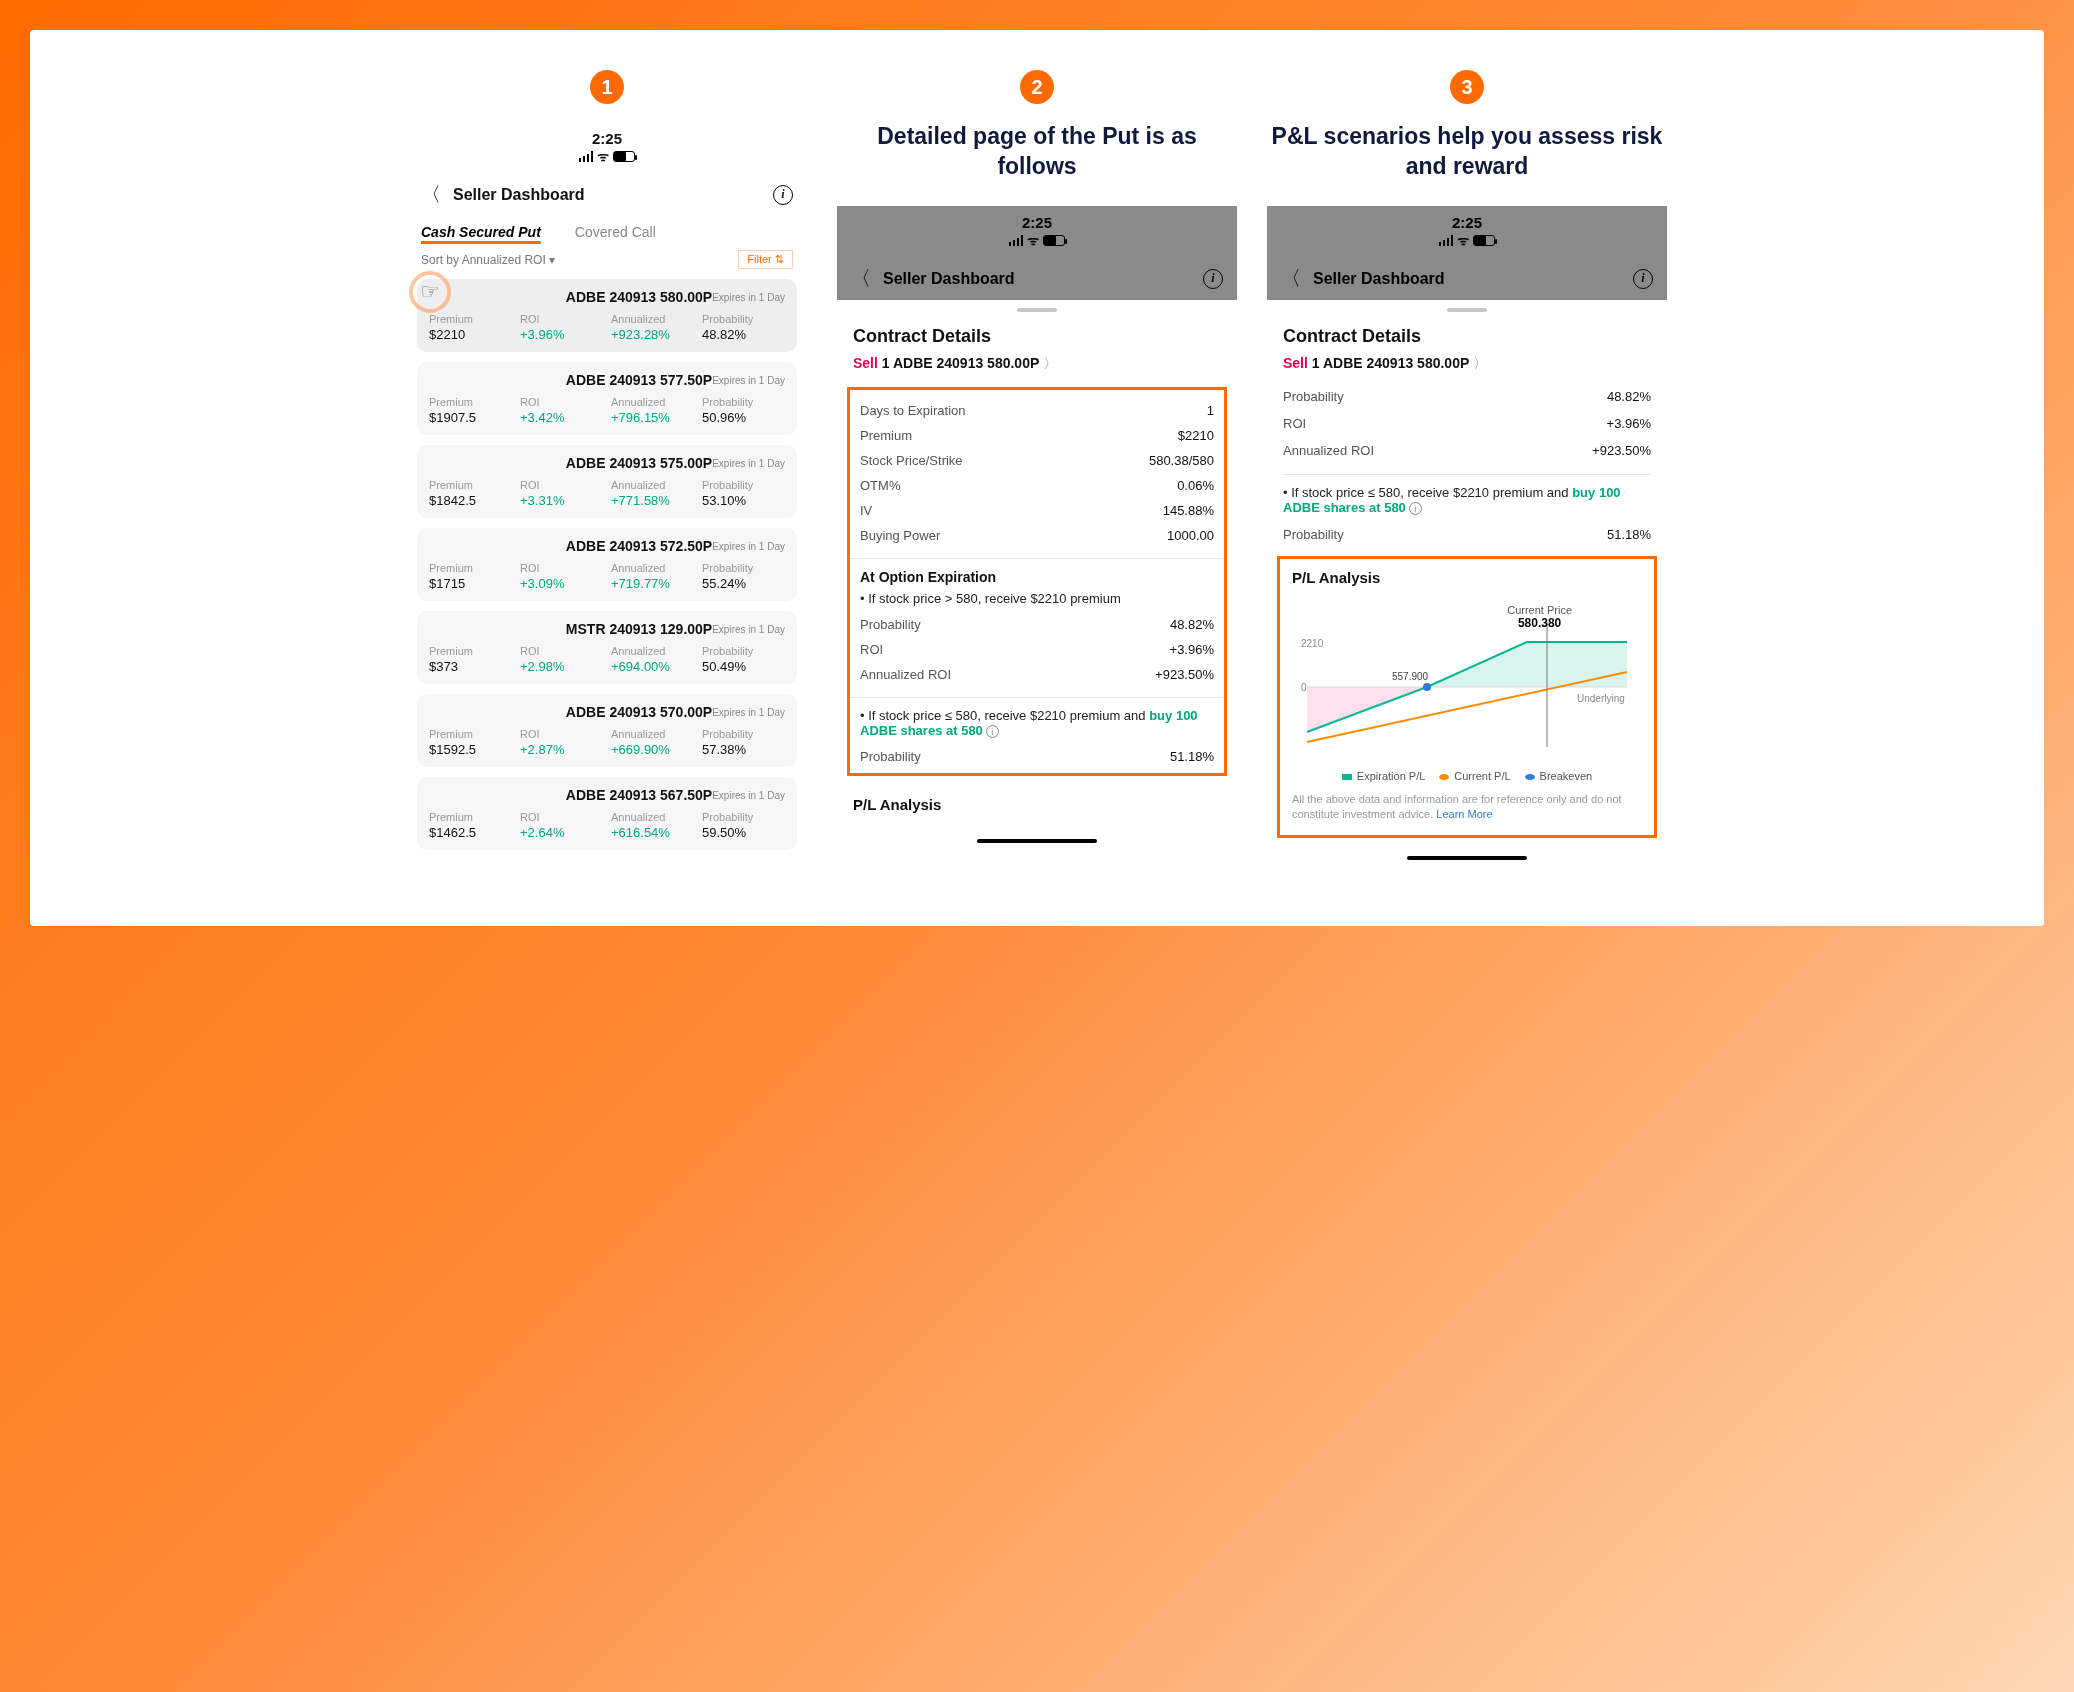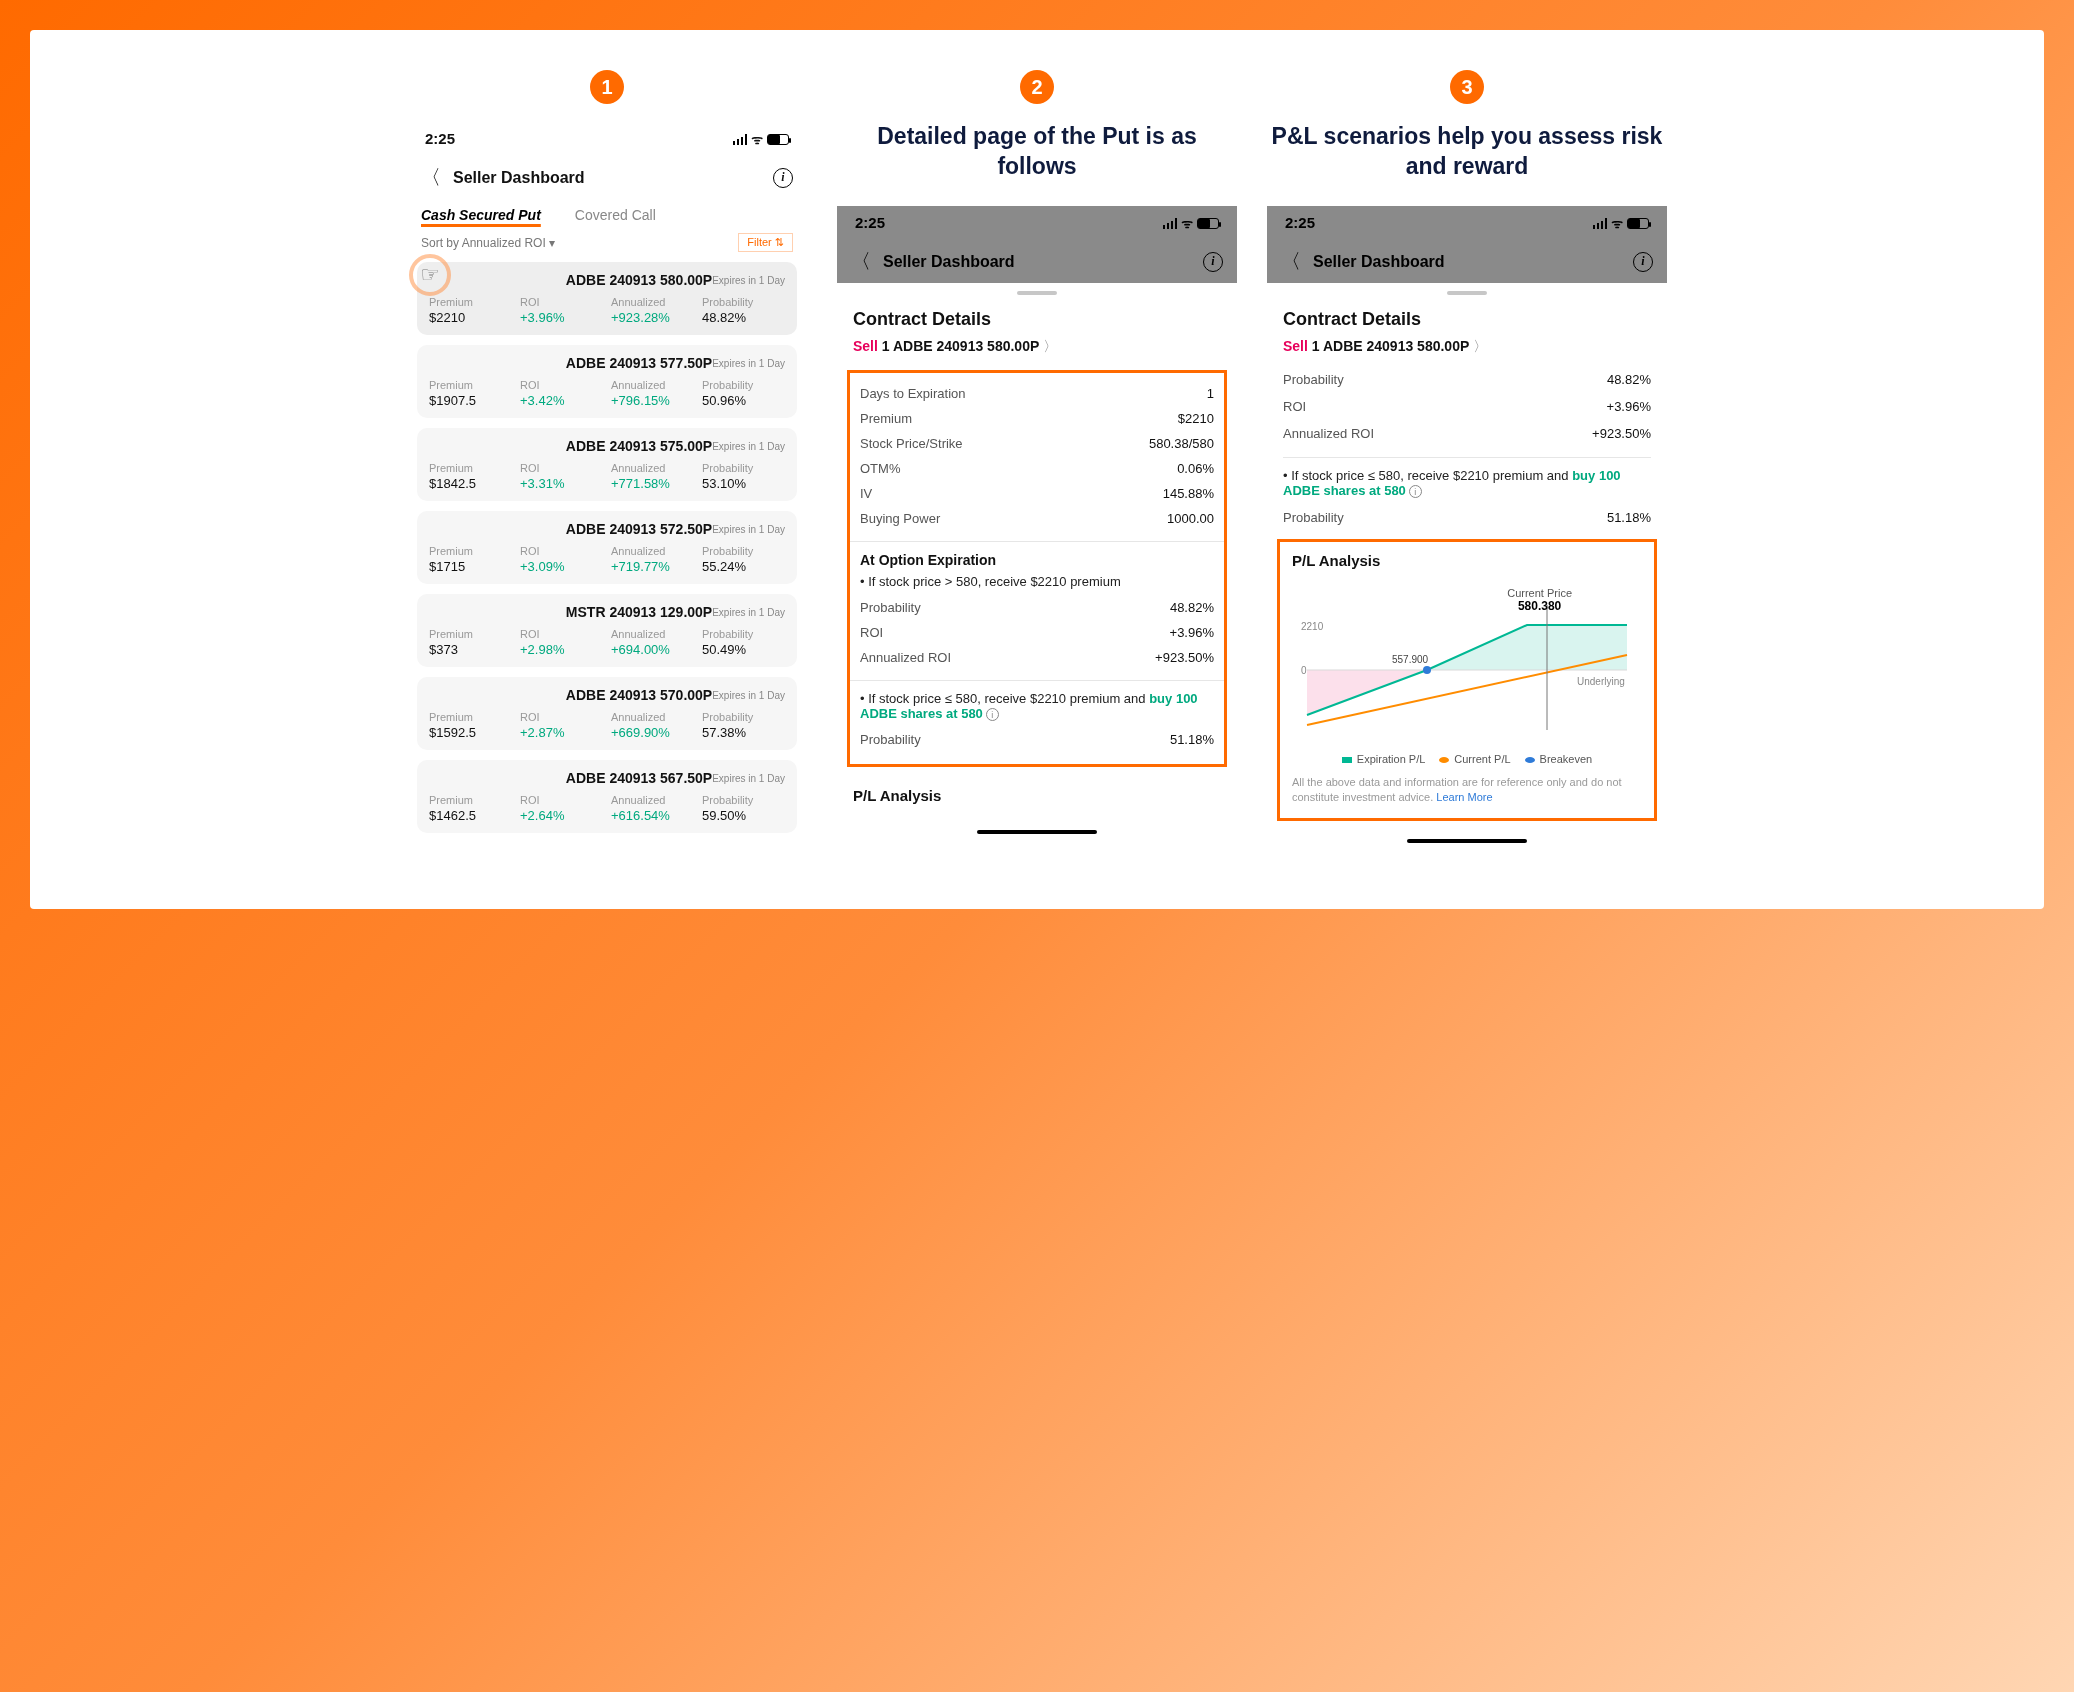--- a/index.html
+++ b/index.html
@@ -29,22 +29,22 @@
     text-align: center; line-height: 1.3; margin-bottom: 22px;
     min-height: 62px;
   }
   .phone {
     width: 100%; background: #fff; position: relative;
     overflow: hidden; font-size: 13px; color: #111;
   }
   .phone.dim-top .status-bar,
   .phone.dim-top .nav-bar { background: #8a8a8a; color:#000; }
   .status-bar {
-    display: flex; justify-content: space-between; align-items: flex-start;
-    padding: 8px 18px; font-weight: 600; font-size: 15px;
+    display: flex; justify-content: space-between; align-items: center;
+    padding: 8px 18px; font-weight: 600; font-size: 15px; flex-direction: column;
   }
   .status-icons { display:flex; gap:4px; align-items:center; }
   .nav-bar {
     display: flex; align-items: center; padding: 8px 14px;
     gap: 12px;
   }
   .nav-back { font-size: 20px; font-weight:400; }
   .nav-title { font-weight: 700; font-size: 16px; flex:1; }
   .nav-info {
     width: 20px; height:20px; border:1.5px solid #000; border-radius:50%;
@@ -75,21 +75,21 @@
     display:flex; align-items:center; justify-content:center;
   }
   .pointer-ring::after {
     content:"☞"; color:#7a7a7a; font-size:22px;
   }
   .section-title { font-weight:700; font-size:18px; padding: 14px 16px 8px; }
   .sell-line { padding: 0 16px 10px; font-size:14px; font-weight:600; }
   .sell-line .sell { color:#e7005b; }
   .sell-line .chev { color:#888; font-weight:400; margin-left:4px;}
   .detail-box {
-    border:3px solid #ff6a00; margin: 4px 10px 16px; padding: 8px 10px 12px;
+    border:3px solid #ff6a00; margin: 4px 10px 16px; padding: 8px 10px 4px;
   }
   .kv { display:flex; justify-content:space-between; padding:5px 0; font-size:13px; }
   .kv .k { color:#555; }
   .kv .v { color:#111; }
   .hr { height:1px; background:#e6e6e6; margin:10px -10px; }
   .sub-h { font-weight:700; font-size:14px; margin:6px 0 6px; }
   .bullet { font-size:13px; color:#222; margin:6px 0; }
   .bullet .lk { color:#00a97f; font-weight:600; }
   .info-i { display:inline-block; width:13px; height:13px; border:1px solid #888; border-radius:50%; font-size:9px; text-align:center; line-height:12px; color:#888; margin-left:3px;}
   .plain-list { padding: 0 16px; }

